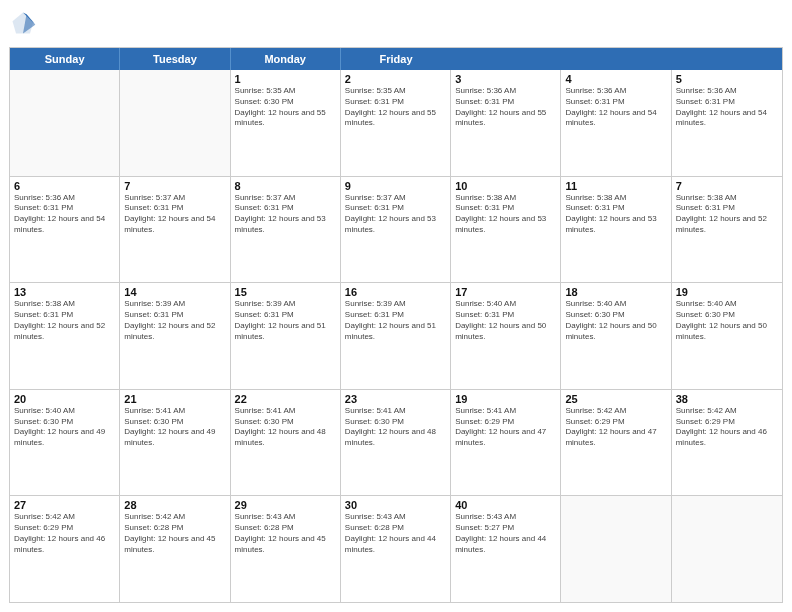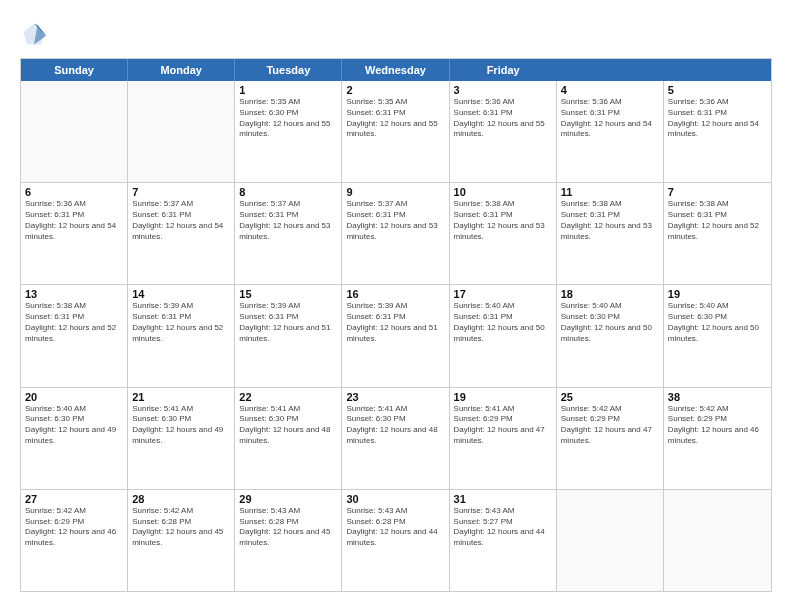--- a/index.html
+++ b/index.html
@@ -6,21 +6,21 @@
     body {
       width: 792px;
       height: 612px;
       font-family: Arial, sans-serif;
       background: #fff;
       overflow: hidden;
     }
     .page {
       width: 792px;
       height: 612px;
-      padding: 20px;
+      padding: 9px;
       display: flex;
       flex-direction: column;
     }
     .header {
       display: flex;
       justify-content: space-between;
       align-items: flex-start;
       margin-bottom: 10px;
     }
     .logo {
@@ -133,23 +133,22 @@
     </div>
     <div class="title-section">
       <div class="main-title"></div>
       <div class="subtitle"></div>
     </div>
   </div>
 
   <div class="calendar">
     <div class="cal-header">
     <div class="cal-header-cell">Sunday</div>
+        <div class="cal-header-cell">Tuesday</div>
         <div class="cal-header-cell">Monday</div>
-        <div class="cal-header-cell">Tuesday</div>
-        <div class="cal-header-cell">Wednesday</div>
         <div class="cal-header-cell">Friday</div>
       </div>
     <div class="cal-body">
     <div class="cal-row">
           <div class="cal-cell empty"></div>
           <div class="cal-cell empty"></div>
           <div class="cal-cell">
             <div class="day-num">1</div>
             <div class="cell-line">Sunrise: 5:35 AM</div>
             <div class="cell-line">Sunset: 6:30 PM</div>
@@ -331,21 +330,21 @@
             <div class="cell-line">Sunset: 6:28 PM</div>
             <div class="cell-line">Daylight: 12 hours and 45 minutes.</div>
           </div>
           <div class="cal-cell">
             <div class="day-num">30</div>
             <div class="cell-line">Sunrise: 5:43 AM</div>
             <div class="cell-line">Sunset: 6:28 PM</div>
             <div class="cell-line">Daylight: 12 hours and 44 minutes.</div>
           </div>
           <div class="cal-cell">
-            <div class="day-num">31</div>
+            <div class="day-num">40</div>
             <div class="cell-line">Sunrise: 5:43 AM</div>
             <div class="cell-line">Sunset: 5:27 PM</div>
             <div class="cell-line">Daylight: 12 hours and 44 minutes.</div>
           </div>
           <div class="cal-cell empty"></div>
           <div class="cal-cell empty"></div>
         </div>
       </div>
   </div>
 </div>

